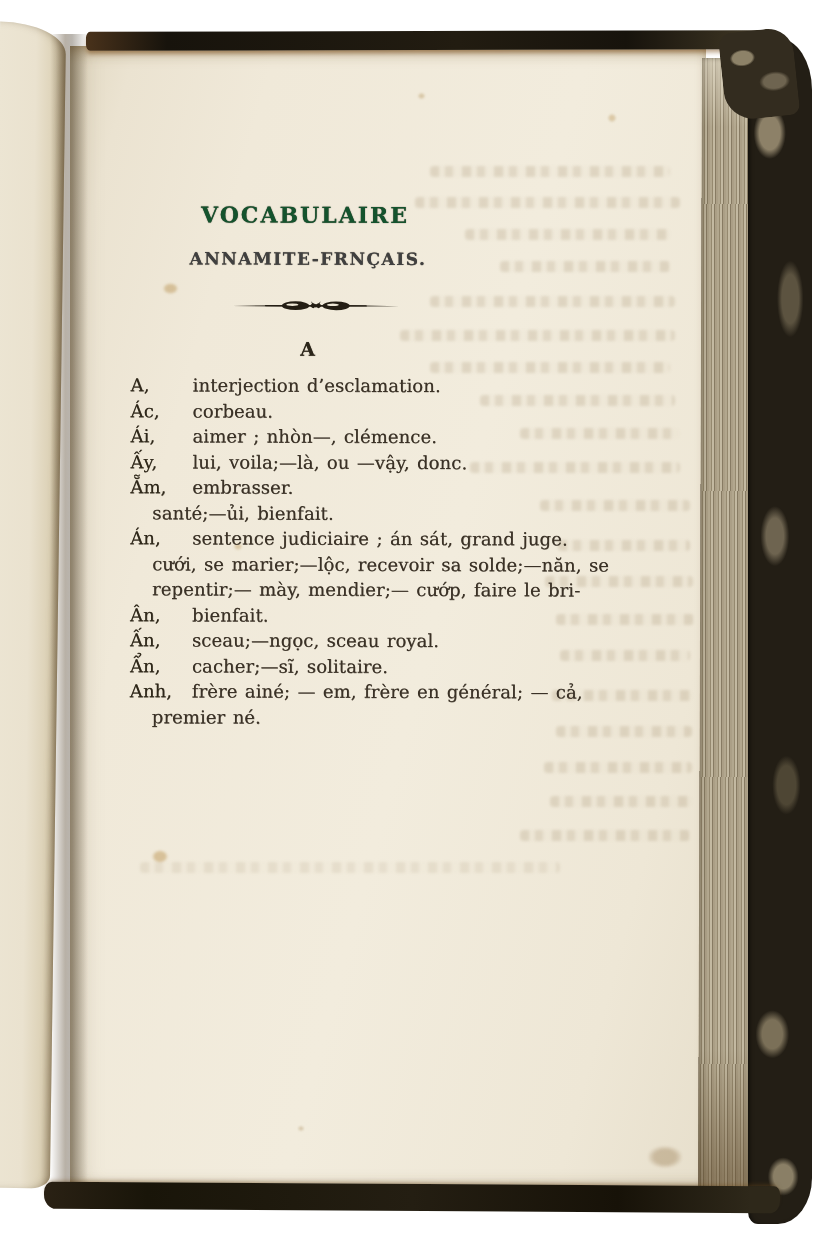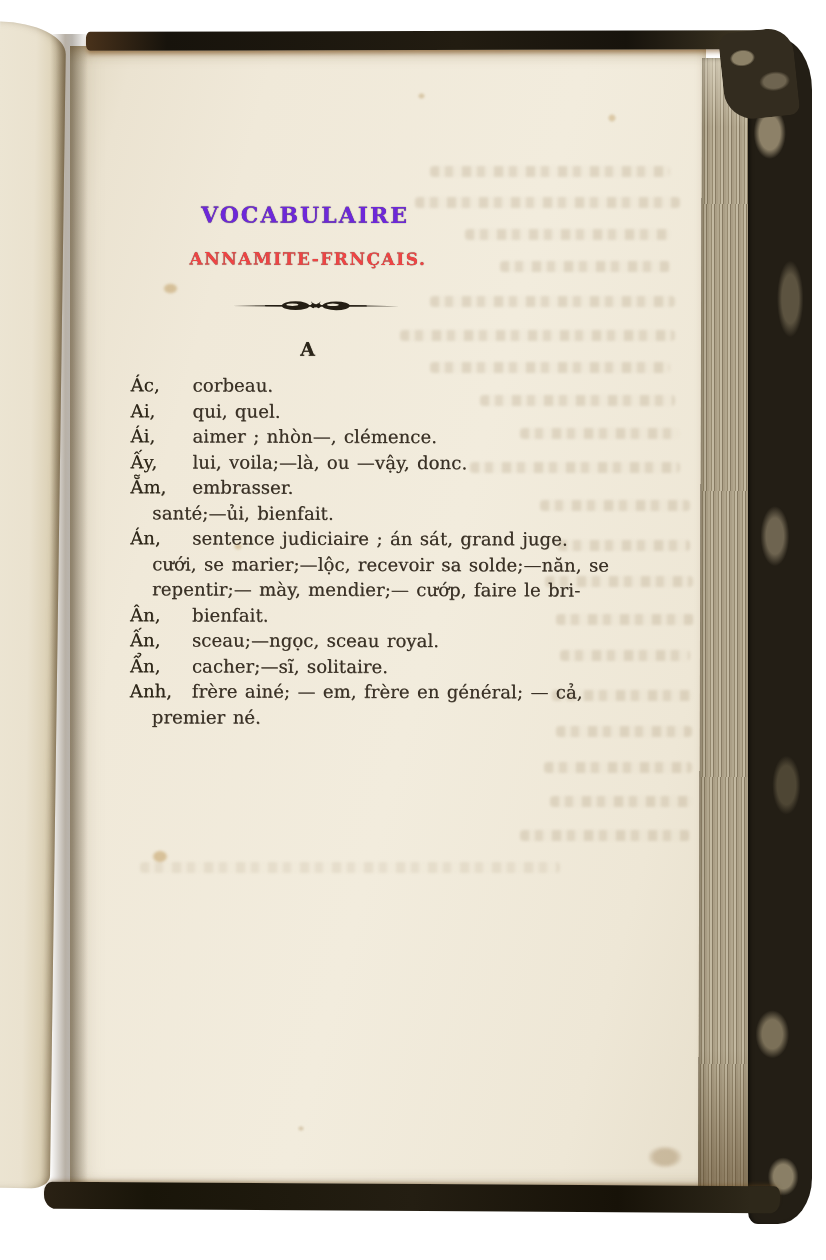--- a/index.html
+++ b/index.html
@@ -77,26 +77,26 @@
   .ghost{
     position:absolute;z-index:2;height:11px;border-radius:4px;
     background:repeating-linear-gradient(90deg,rgba(141,116,78,.34) 0 9px,rgba(141,116,78,.05) 9px 15px,rgba(141,116,78,.30) 15px 23px,rgba(141,116,78,.04) 23px 32px);
     filter:blur(1.6px);opacity:.55;
   }
   
   .page-content{position:absolute;inset:0;z-index:5;color:#3a3228;transform:rotate(0.15deg);}
   .title{
     position:absolute;left:304px;top:202px;transform:translateX(-50%);
     font-size:22px;font-weight:bold;letter-spacing:2px;white-space:nowrap;
-    color:#6d28d9;text-shadow:0 0 1px rgba(36,30,20,.85);
+    color:#14532d;text-shadow:0 0 1px rgba(36,30,20,.85);
   }
   .subtitle{
     position:absolute;left:307px;top:249px;transform:translateX(-50%);
     font-size:17px;font-weight:bold;letter-spacing:1.5px;word-spacing:4px;white-space:nowrap;
-    color:#ef4444;text-shadow:0 0 0.8px rgba(40,33,21,.8);
+    color:#404040;text-shadow:0 0 0.8px rgba(40,33,21,.8);
   }
   .ornament{position:absolute;left:315px;top:297px;transform:translateX(-50%);color:#241e14;}
   .section-letter{
     position:absolute;left:307px;top:338px;transform:translateX(-50%);
     font-size:19px;font-weight:bold;color:#2b2519;text-shadow:0 0 0.7px rgba(40,33,21,.8);
   }
   .entries{position:absolute;left:130px;top:373px;width:486px;font-size:18px;}
   .entries .line{
     height:25.5px;line-height:25.5px;white-space:nowrap;
     letter-spacing:0.1px;word-spacing:1.5px;
@@ -166,24 +166,24 @@
           <path d="M112 9 q-4 -6 -7 0 q3 6 7 0 Z"></path>
           <circle cx="105" cy="9" r="2.2"></circle>
           <path d="M99 3.5 l3 3 -1.2 1 z"></path>
           <path d="M111 3.5 l-3 3 1.2 1 z"></path>
         </g>
       </svg>
     </div>
     <div class="section-letter">A</div>
     <div class="entries">
         <div class="entry">
+          <div class="line"><span class="hw">A,</span><span class="def">interjection d’esclamation.</span></div>
+        </div>
+        <div class="entry">
           <div class="line"><span class="hw">Ác,</span><span class="def">corbeau.</span></div>
-        </div>
-        <div class="entry">
-          <div class="line"><span class="hw">Ai,</span><span class="def">qui, quel.</span></div>
         </div>
         <div class="entry">
           <div class="line"><span class="hw">Ái,</span><span class="def">aimer ; nhòn—, clémence.</span></div>
         </div>
         <div class="entry">
           <div class="line"><span class="hw">Ấy,</span><span class="def">lui, voila;—là, ou —vậy, donc.</span></div>
         </div>
         <div class="entry">
           <div class="line"><span class="hw">Ẵm,</span><span class="def">embrasser.</span></div>
         </div>

